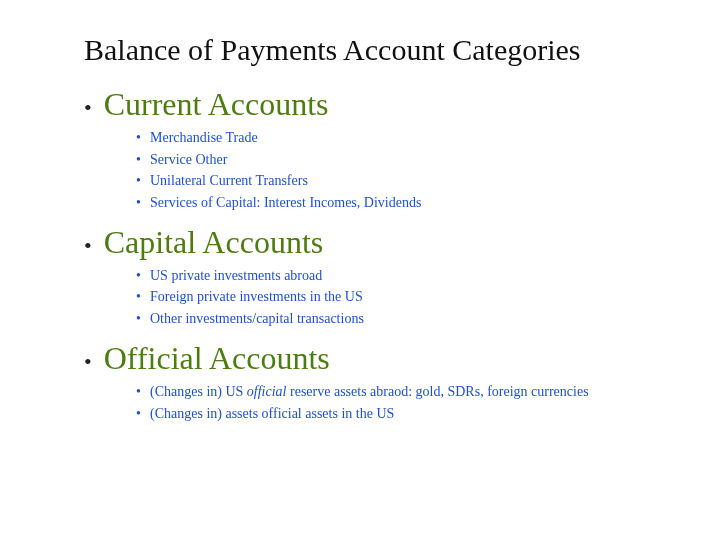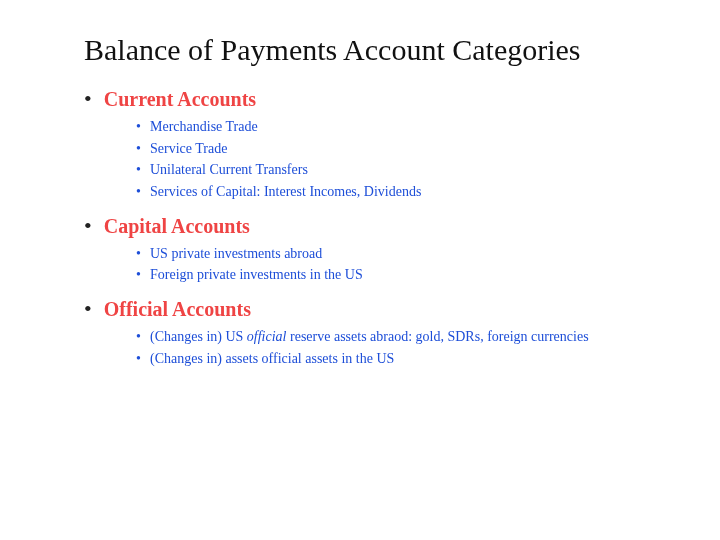--- a/index.html
+++ b/index.html
@@ -46,23 +46,23 @@
       margin-bottom: 4px;
     }
 
     .bullet-large {
       font-size: 22px;
       font-weight: normal;
       margin-right: 4px;
     }
 
     .section-title {
-      font-size: 20px;
-      font-weight: bold;
-      color: #ef4444;
+      font-size: 32px;
+      font-weight: normal;
+      color: #4d7c0f;
     }
 
     .sub-list {
       list-style: none;
       padding-left: 52px;
       margin-top: 2px;
     }
 
     .sub-list li {
       font-size: 14px;
@@ -92,34 +92,35 @@
 
   <h1 class="slide-title">Balance of Payments Account Categories</h1>
 
   <div class="section">
     <div class="section-header">
       <span class="bullet-large">•</span>
       <span class="section-title">Current Accounts</span>
     </div>
     <ul class="sub-list">
       <li><span>Merchandise Trade</span></li>
-      <li><span>Service Trade</span></li>
+      <li><span>Service Other</span></li>
       <li><span>Unilateral Current Transfers</span></li>
       <li><span>Services of Capital: Interest Incomes, Dividends</span></li>
     </ul>
   </div>
 
   <div class="section">
     <div class="section-header">
       <span class="bullet-large">•</span>
       <span class="section-title">Capital Accounts</span>
     </div>
     <ul class="sub-list">
       <li><span>US private investments abroad</span></li>
       <li><span>Foreign private investments in the US</span></li>
+      <li><span>Other investments/capital transactions</span></li>
     </ul>
   </div>
 
   <div class="section">
     <div class="section-header">
       <span class="bullet-large">•</span>
       <span class="section-title">Official Accounts</span>
     </div>
     <ul class="sub-list">
       <li>

